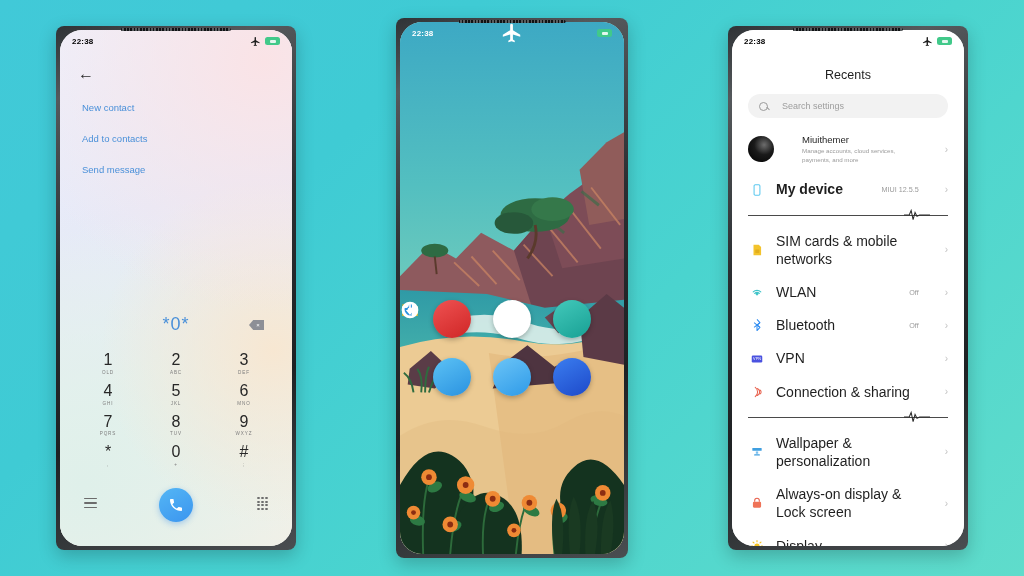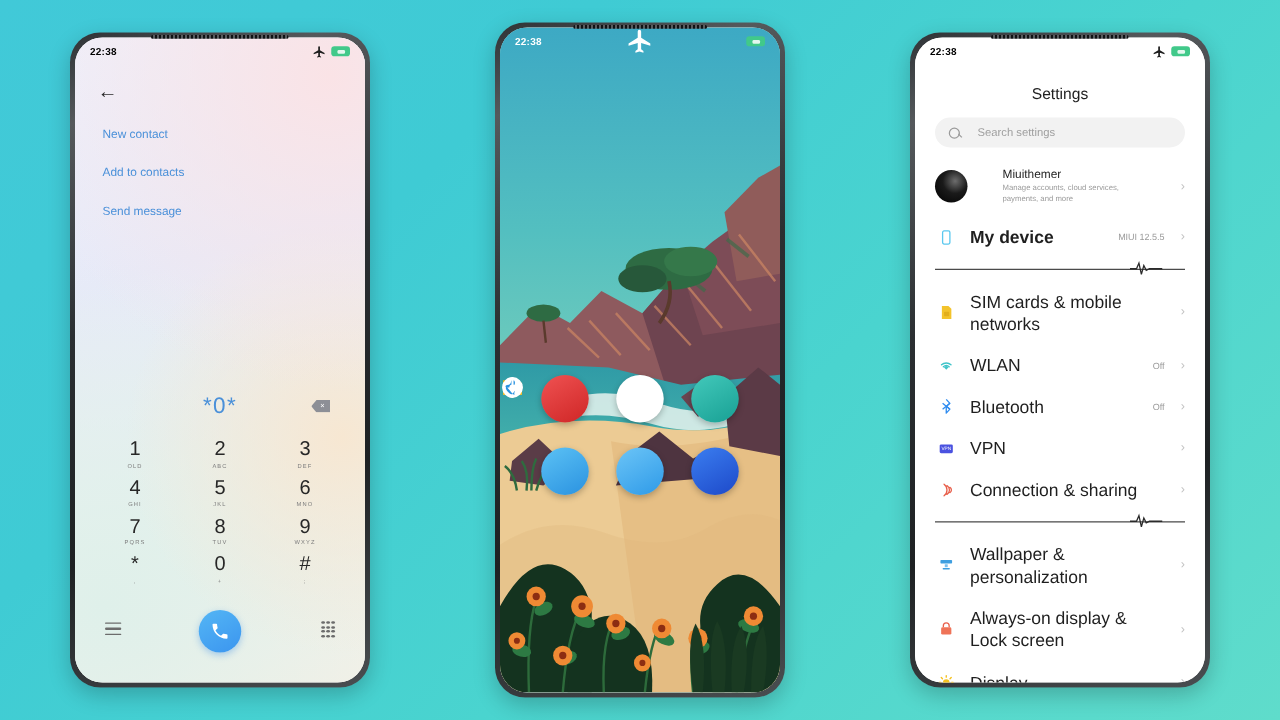--- a/index.html
+++ b/index.html
@@ -7,21 +7,21 @@
     width: 1024px; height: 576px;
     font-family: "Liberation Sans", sans-serif;
     overflow: hidden; position: relative;
     background: linear-gradient(135deg, #41c9d8 0%, #3fcbd4 30%, #4ad4cf 60%, #5fdccb 100%);
   }
   .stage { position: absolute; inset: 0; }
 
   
   .phone {
     position: absolute;
-    border-radius: 24px;
+    border-radius: 8px;
     background: linear-gradient(160deg,#2f3336 0%,#55595c 12%,#2b2f32 40%,#1e2123 70%,#4a4e51 100%);
     padding: 4px;
     box-shadow: 0 6px 18px rgba(0,0,0,.22);
   }
   .phone .inner {
     position: relative; width: 100%; height: 100%;
     border-radius: 22px; overflow: hidden; background: #fff;
   }
   .grille {
     position: absolute; top: 2px; left: 50%; transform: translateX(-50%);
@@ -130,21 +130,21 @@
     background: radial-gradient(circle at 62% 34%, #6d6d6d 0%, #1a1a1a 42%, #000 100%);
   }
   .profile .ptxt { flex: 1; }
   .profile .pname { font-size: 9.5px; color: #1f1f1f; margin-bottom: 2px; }
   .profile .psub { font-size: 6.2px; color: #9a9a9a; line-height: 1.45; }
   .chev { color: #c3c3c3; font-size: 10px; flex: none; margin-left: 6px; }
   .srow { display: flex; align-items: center; padding: 7.5px 16px; }
   .srow .sic { width: 17px; margin-right: 11px; flex: none; display: flex; align-items: center; justify-content: center; }
   .srow .sic svg { width: 14px; height: 14px; }
   .srow .slab { flex: 1; font-size: 14px; color: #1f1f1f; line-height: 1.3; }
-  .srow .sval { font-size: 7.2px; color: #9a9a9a; margin-right: 7px; }
+  .srow .sval { font-size: 7.2px; color: #9a9a9a; margin-right: 20px; }
   .srow.strong .slab { font-weight: 600; }
   .divider { position: relative; height: 14px; margin: 2px 16px; }
   .divider .ln { position: absolute; top: 50%; left: 0; right: 0; height: 1px; background: #4a4a4a; }
   .divider svg { position: absolute; right: 18px; top: 0; width: 26px; height: 14px; }
 
   
   .watermark {
     position: absolute; left: 0; right: 0; top: 455px; height: 34px;
     display: flex; align-items: center; justify-content: center;
     font-size: 26px; font-weight: 700; letter-spacing: 7px;
@@ -479,21 +479,21 @@
         <div class="statusbar">
           <span class="clock">22:38</span>
           <span class="st-icons">
             <svg width="11" height="11" viewBox="0 0 24 24">
                 <path d="M21 16v-2l-8-5V3.5a1.5 1.5 0 0 0-3 0V9l-8 5v2l8-2.5V19l-2 1.5V22l3.5-1 3.5 1v-1.5L13 19v-5.5z" fill="#1d1d1d"></path>
               </svg>
             <span class="battery"></span>
           </span>
         </div>
 
-        <div class="set-title">Settings</div>
+        <div class="set-title">Recents</div>
 
         <div class="searchbar">
           <span class="mag"></span>
           <span class="ph">Search settings</span>
         </div>
 
         <div class="set-list">
 
           <div class="profile">
             <div class="avatar"></div>

